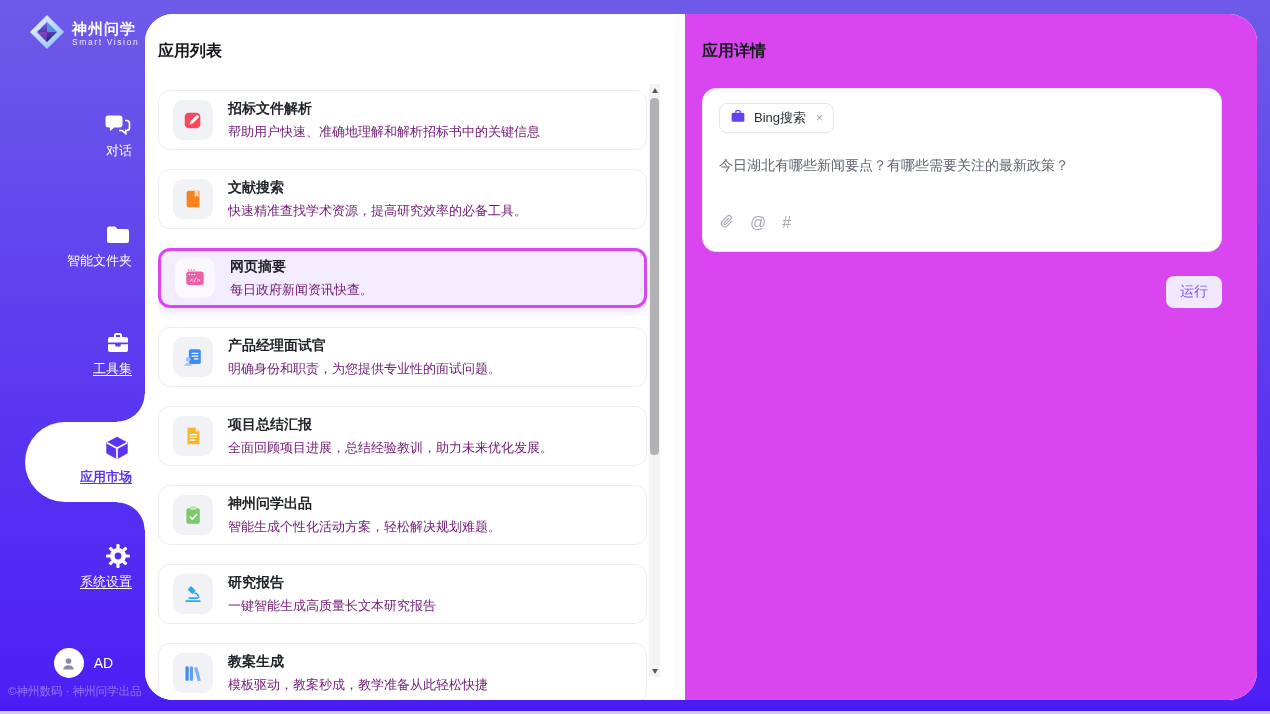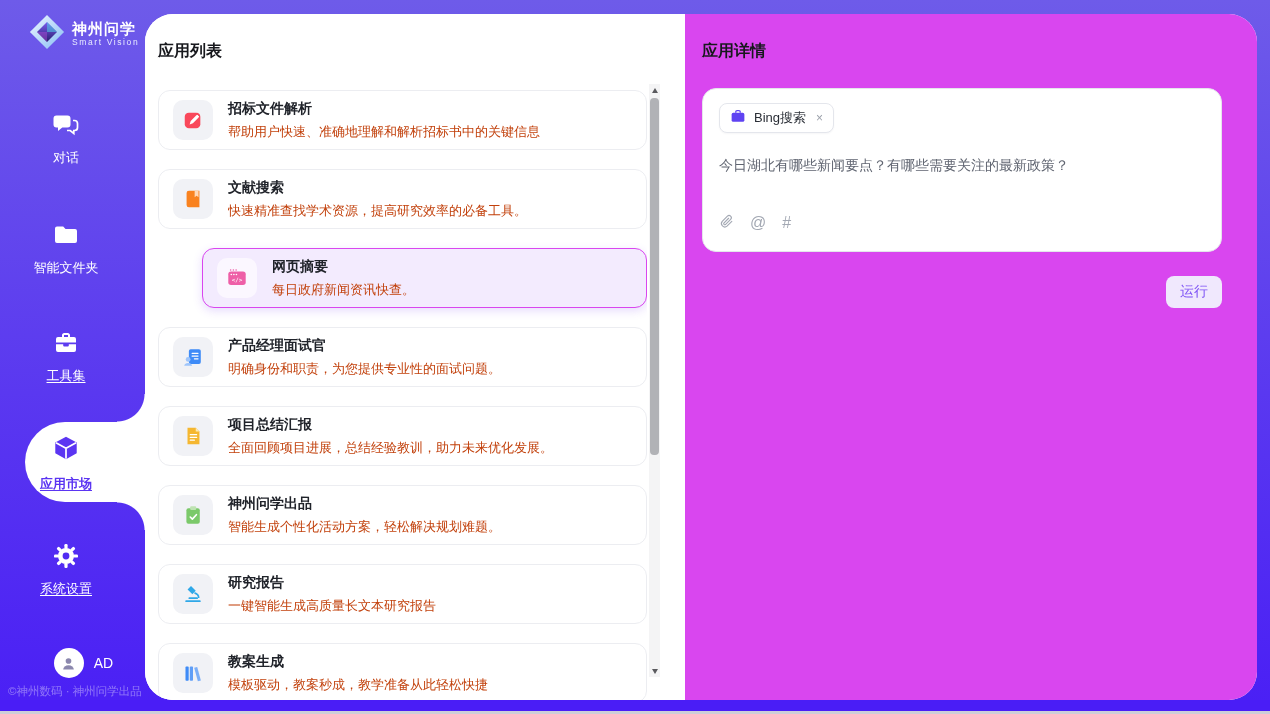--- a/index.html
+++ b/index.html
@@ -15,21 +15,21 @@
   .bottom-line  { position:absolute; left:0; right:0; bottom:0; height:3px; background:#CDCED8; }
 
   
   .sidebar { position:absolute; left:0; top:0; width:145px; height:714px; }
   .logo { position:absolute; top:13px; left:28px; display:flex; align-items:center; gap:6px; }
   .logo-texts { display:flex; flex-direction:column; line-height:1.05; }
   .logo-title { color:#fff; font-size:15px; font-weight:700; letter-spacing:1px; }
   .logo-sub { color:#E8EBFF; font-size:8.5px; letter-spacing:1.6px; margin-top:2px; }
 
   .nav-item { position:absolute; left:0; width:132px; display:flex; flex-direction:column;
-              align-items:center; gap:7px; color:#fff; cursor:pointer; z-index:3; }
+              align-items:flex-end; color:#fff; cursor:pointer; z-index:3; }
   .nav-label { font-size:13px; color:#fff; }
   .nav-label.underline { text-decoration:underline; text-underline-offset:2px; }
   .nav-item.active .nav-label { color:#5B35F2; font-weight:600; }
 
   .market-bubble { position:absolute; left:25px; top:422px; width:120px; height:80px;
                    background:#fff; border-radius:40px 0 0 40px; z-index:2; }
   .scoop { position:absolute; right:0; width:28px; height:28px; }
   .scoop-top    { top:-28px;    background:radial-gradient(circle 28px at 0 0,    transparent 27px, #fff 28px); }
   .scoop-bottom { bottom:-28px; background:radial-gradient(circle 28px at 0 100%, transparent 27px, #fff 28px); }
 
@@ -43,28 +43,28 @@
   
   .main-panel { position:absolute; left:145px; top:14px; width:1112px; height:686px;
                 background:#fff; border-radius:28px; overflow:hidden; display:flex; }
   .col-title { font-size:16px; font-weight:700; color:#17181d; }
 
   
   .list-col { width:540px; height:100%; padding:27px 0 0 13px; position:relative; background:#fff; }
   .list-scroll { margin-top:28px; width:489px; overflow:hidden; height:calc(100% - 71px + 30px); }
   .app-card { height:60px; border:1px solid #ECEDF1; border-radius:12px; margin-bottom:19px;
               display:flex; align-items:center; padding:0 14px; gap:15px; background:#fff; cursor:pointer; }
-  .app-card.selected { background:#F3EBFE; border:1px solid #d946ef;
-                       box-shadow:0 3px 10px rgba(124,63,242,.18);margin-left:44px; }
+  .app-card.selected { background:#F3EBFE; border:3px solid #d946ef;
+                       box-shadow:0 3px 10px rgba(124,63,242,.18); }
   .app-icon { width:40px; height:40px; border-radius:10px; background:#F1F2F6; flex:0 0 40px;
               display:flex; align-items:center; justify-content:center; }
   .app-card.selected .app-icon { background:#FBF7FF; }
   .app-texts { display:flex; flex-direction:column; gap:5px; min-width:0; }
   .app-title { font-size:14px; font-weight:700; color:#20232a; }
-  .app-desc { font-size:13px; color:#c2410c; white-space:nowrap; overflow:hidden; }
+  .app-desc { font-size:13px; color:#701a75; white-space:nowrap; overflow:hidden; }
 
   
   .vscrollbar { position:absolute; top:70px; right:25px; width:11px; height:593px;
                 background:#F4F4F5; z-index:4; }
   .sb-arrow { position:absolute; left:0; width:11px; height:12px; background:#F4F4F5;
               display:flex; align-items:center; justify-content:center; cursor:pointer; }
   .sb-arrow.up { top:0; } .sb-arrow.down { bottom:0; }
   .tri-up   { width:0; height:0; border-left:3.5px solid transparent; border-right:3.5px solid transparent; border-bottom:5px solid #5a5a5e; }
   .tri-down { width:0; height:0; border-left:3.5px solid transparent; border-right:3.5px solid transparent; border-top:5px solid #5a5a5e; }
   .sb-thumb { position:absolute; top:14px; left:1px; width:9px; height:357px; background:#B1B2B6; border-radius:4px; cursor:pointer; }

